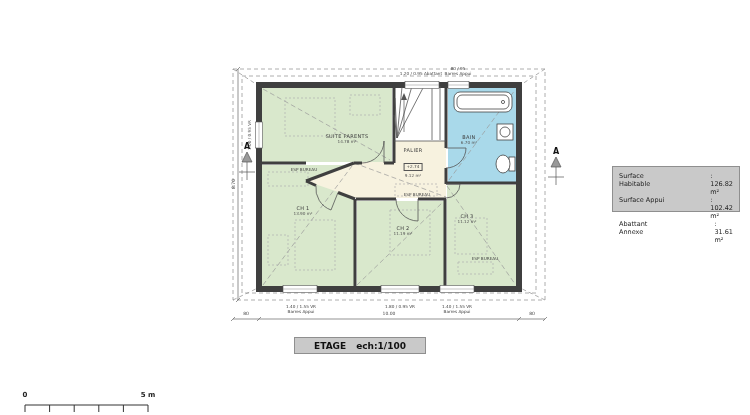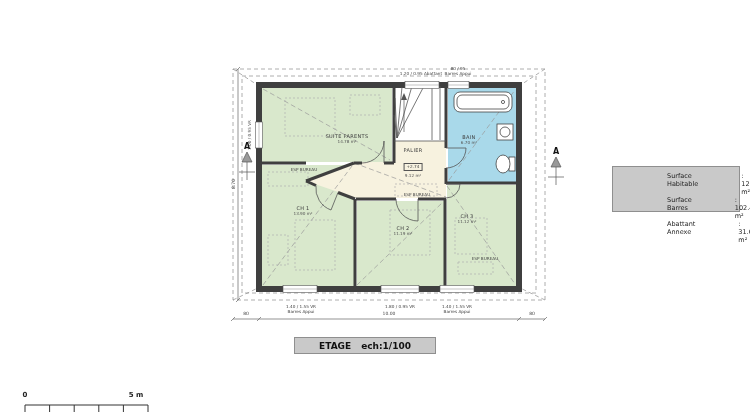--- a/index.html
+++ b/index.html
@@ -13,23 +13,23 @@
   .tiny{font-size:4.2px;color:#444;line-height:1.3;}
   .rot{transform:translate(-50%,-50%) rotate(-90deg);}
   .level-box{display:inline-block;border:.5px solid #555;padding:0 2px;font-size:4.2px;color:#444;}
   .section-a{position:absolute;transform:translateX(-50%);font-size:8px;font-weight:bold;color:#111;}
   .dim{font-size:4.5px;color:#444;}
   .scale-lbl{position:absolute;transform:translateX(-50%);font-size:7px;font-weight:bold;color:#222;}
   #surface-table{position:absolute;left:612px;top:166px;width:128px;height:46px;
       background:#c9c9c9;border:1px solid #8f8f8f;box-sizing:border-box;
       padding:5px 6px;display:flex;flex-direction:column;justify-content:space-between;}
   .st-row{display:flex;font-size:6.5px;color:#1e1e1e;}
-  .st-label{width:62px;margin-left:48px;}
+  .st-label{width:62px;}
   .st-value{flex:1;margin-left:43px;}
-  #title-box{position:absolute;left:294px;top:337px;width:142px;height:17px;
+  #title-box{position:absolute;left:294px;top:337px;width:132px;height:17px;
       background:#c9c9c9;border:1px solid #8f8f8f;box-sizing:border-box;
       display:flex;align-items:center;justify-content:center;gap:10px;
       font-size:9px;font-weight:bold;color:#111;}
 </style>
 </head>
 <body>
 
 <div id="canvas">
 
   <svg width="750" height="415" viewBox="0 0 750 415">
@@ -231,30 +231,30 @@
 
   <div class="section-a" style="left:247px;top:142px">A</div>
   <div class="section-a" style="left:556px;top:147px">A</div>
 
   <div id="surface-table">
     <div class="st-row">
       <span class="st-label">Surface Habitable</span>
       <span class="st-value">: 126.82 m²</span>
     </div>
     <div class="st-row">
-      <span class="st-label">Surface Barres</span>
+      <span class="st-label">Surface Appui</span>
       <span class="st-value">: 102.42 m²</span>
     </div>
     <div class="st-row">
       <span class="st-label">Abattant  Annexe</span>
       <span class="st-value">: 31.61 m²</span>
     </div>
   </div>
 
   <div id="title-box">
     <span>ETAGE</span>
     <span>ech:1/100</span>
   </div>
 
   <div class="scale-lbl" style="left:25px;top:391px">0</div>
-  <div class="scale-lbl" style="left:136px;top:391px">5 m</div>
+  <div class="scale-lbl" style="left:148px;top:391px">5 m</div>
 
 </div>
 
 </body></html>

